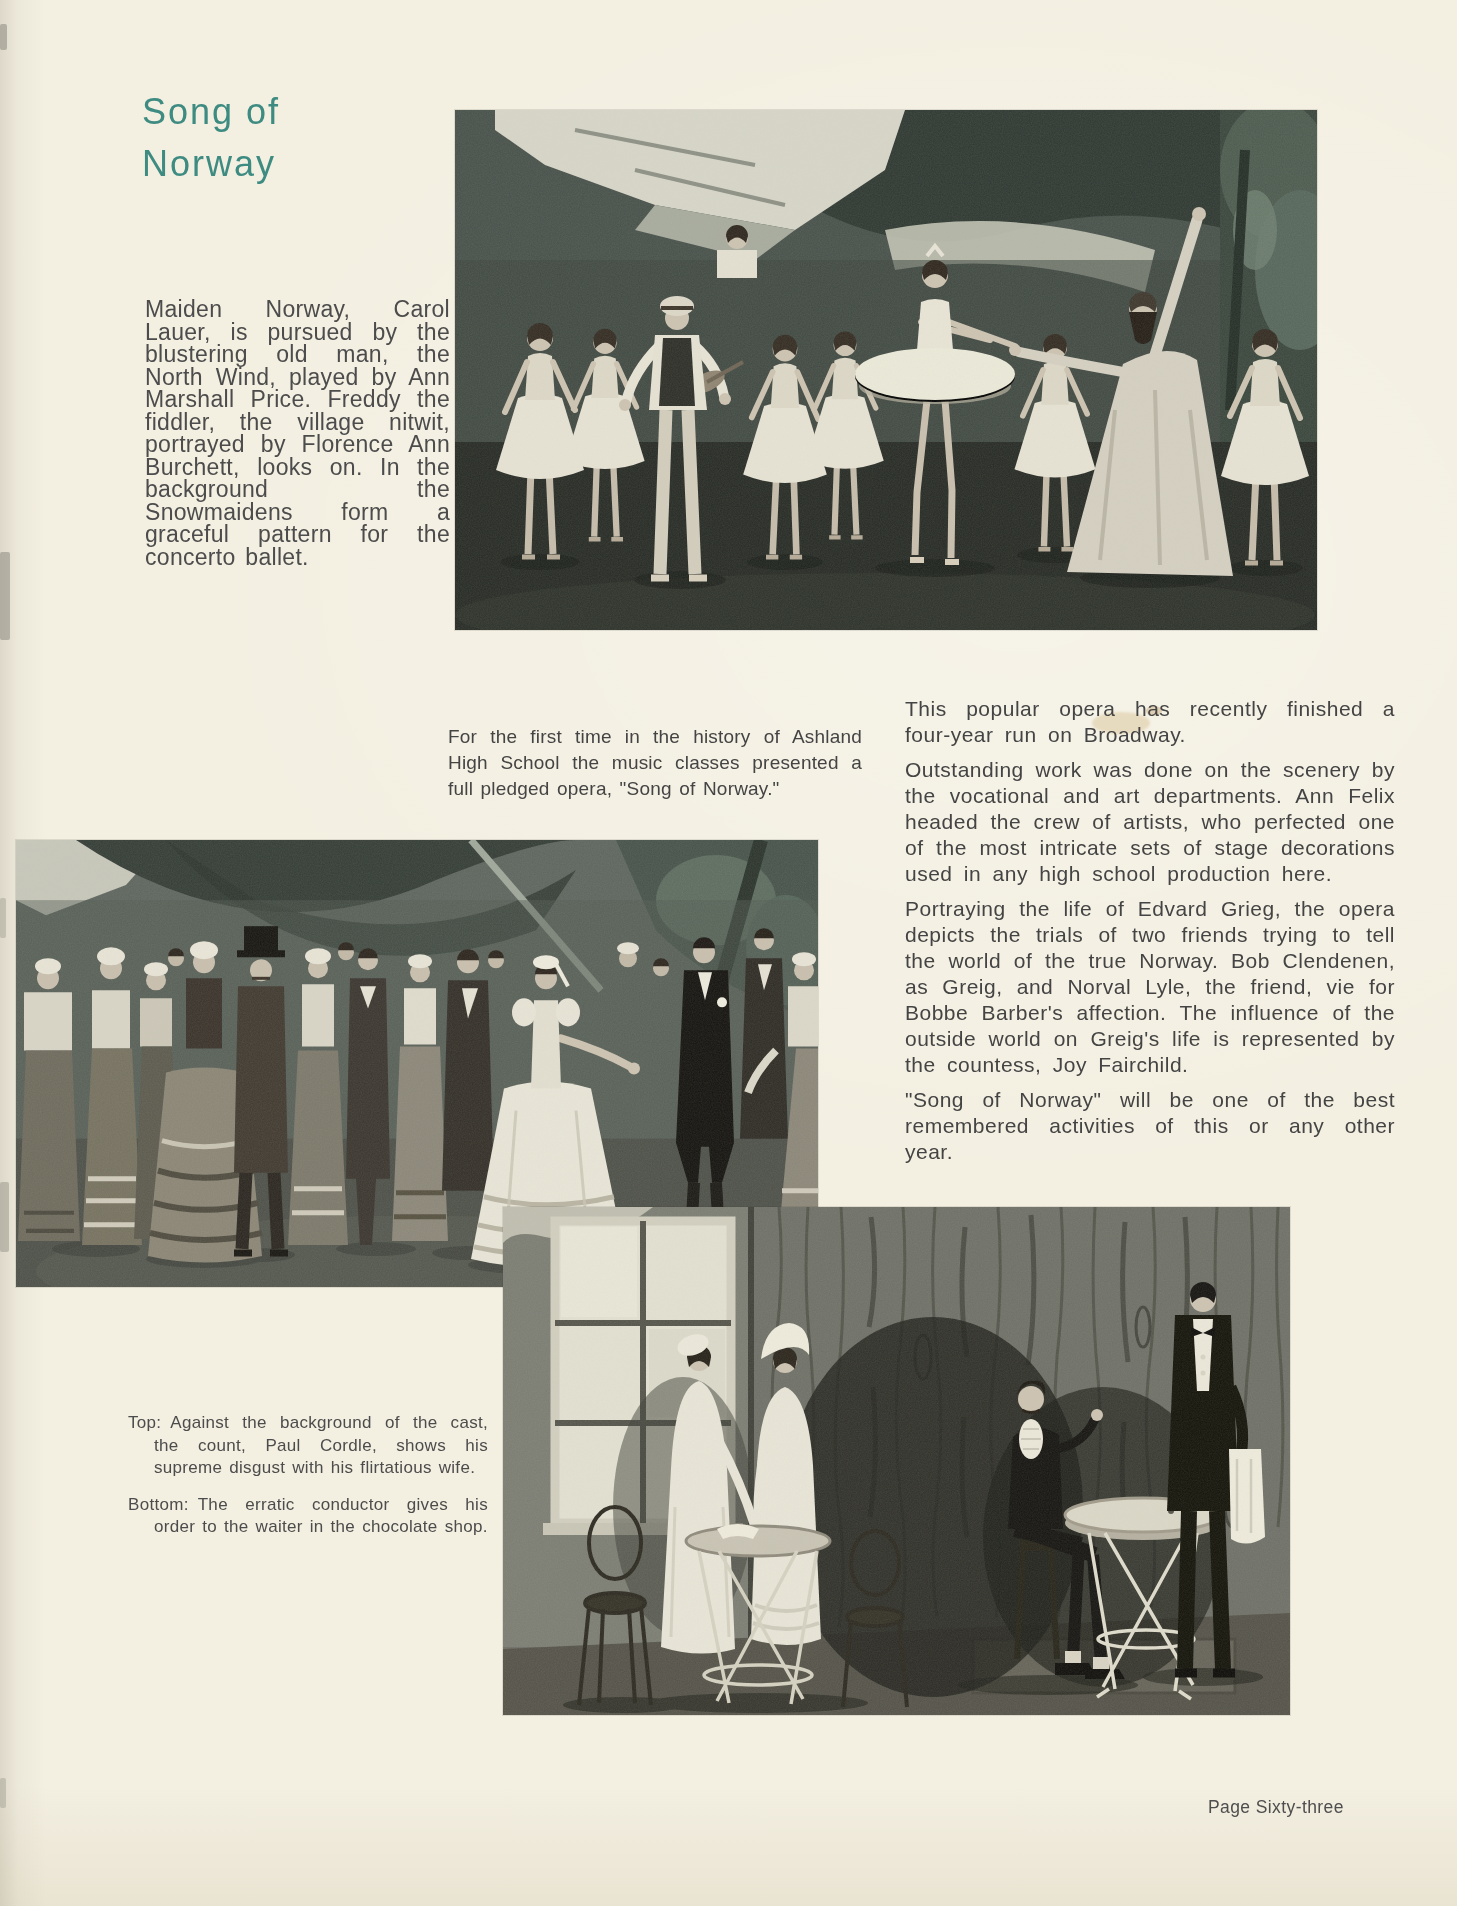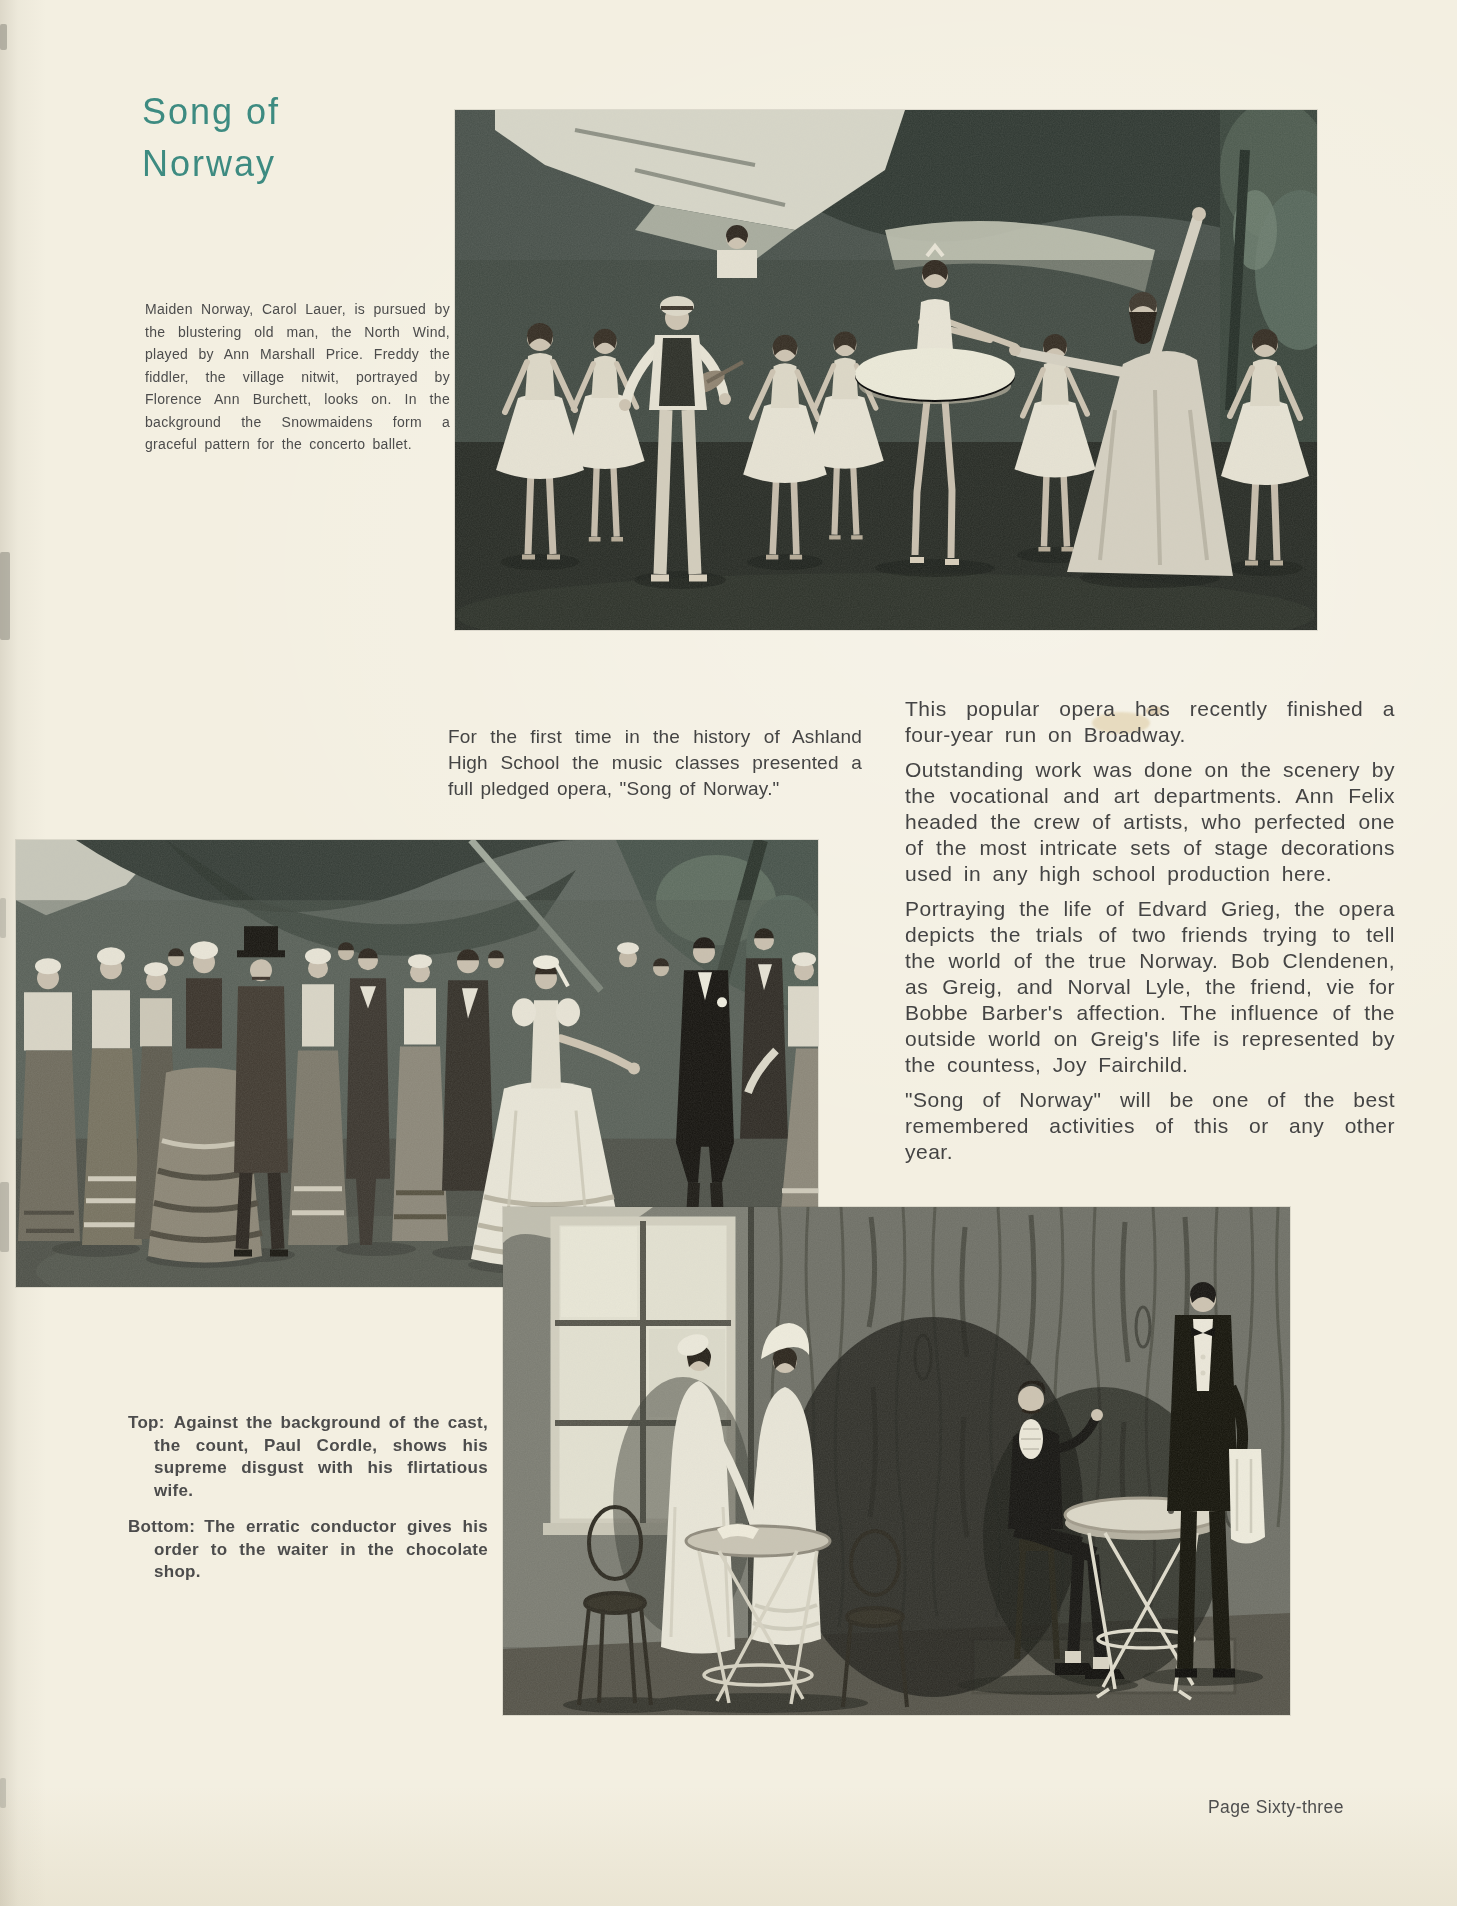--- a/index.html
+++ b/index.html
@@ -22,21 +22,21 @@
   .stain2{position:absolute;left:1146px;top:706px;width:16px;height:10px;border-radius:50%;
     background:#c9ae84;opacity:.5;}
   .title{
     position:absolute;left:142px;top:86px;
     font-size:36px;line-height:52px;letter-spacing:2px;
     color:#3d8b81;font-weight:400;
   }
   .title span{display:block;}
   .leftcap{
     position:absolute;left:145px;top:298px;width:305px;
-    font-size:14px;line-height:22.5px;text-align:justify;
+    font-size:23px;line-height:22.5px;text-align:justify;
     letter-spacing:.3px;word-spacing:3px;color:#4c4c4c;
   }
   .photo{position:absolute;overflow:hidden;box-shadow:0 0 0 1px rgba(60,60,50,0.12);}
   .photo svg{display:block;width:100%;height:100%;}
   .ph-top{left:455px;top:110px;width:862px;height:520px;z-index:1;}
   .ph-mid{left:16px;top:840px;width:802px;height:447px;z-index:2;}
   .ph-bot{left:503px;top:1207px;width:787px;height:508px;z-index:3;}
   .intro{
     position:absolute;left:448px;top:724px;width:414px;
     font-size:19px;line-height:26px;text-align:justify;
@@ -46,21 +46,21 @@
     position:absolute;left:905px;top:696px;width:490px;
     font-size:21px;line-height:26px;text-align:justify;
     letter-spacing:.5px;word-spacing:5px;color:#444;
   }
   .bodycol p{margin:0 0 9px 0;}
   .caps{
     position:absolute;left:128px;top:1412px;width:360px;
     font-size:17px;line-height:22.5px;
     letter-spacing:.3px;word-spacing:2px;color:#4c4c4c;
   }
-  .caps p{margin:0 0 14px 0;padding-left:26px;text-indent:-26px;text-align:justify;font-weight:bold;}
+  .caps p{margin:0 0 14px 0;padding-left:26px;text-indent:-26px;text-align:justify;}
   .cap-label{margin-right:9px;}
   .pageno{
     position:absolute;left:1208px;top:1797px;
     font-size:17.5px;letter-spacing:.4px;color:#4e4e4e;
   }
 </style>
 </head>
 <body>
 
 <div class="page" style="background-color: rgb(243, 239, 225); color: rgb(71, 71, 71);">

